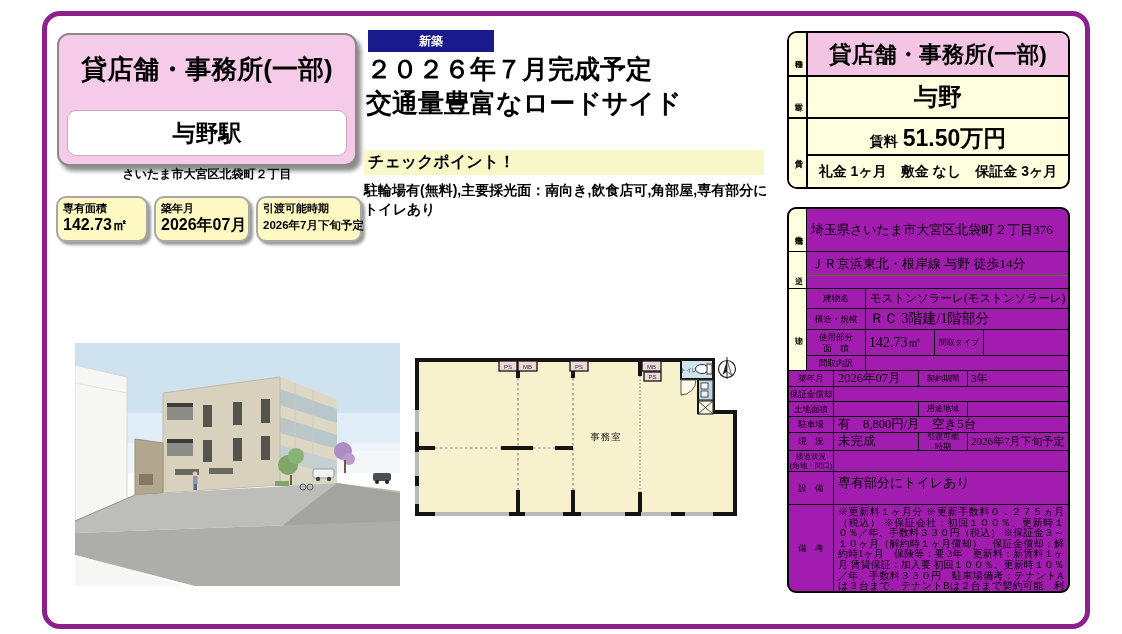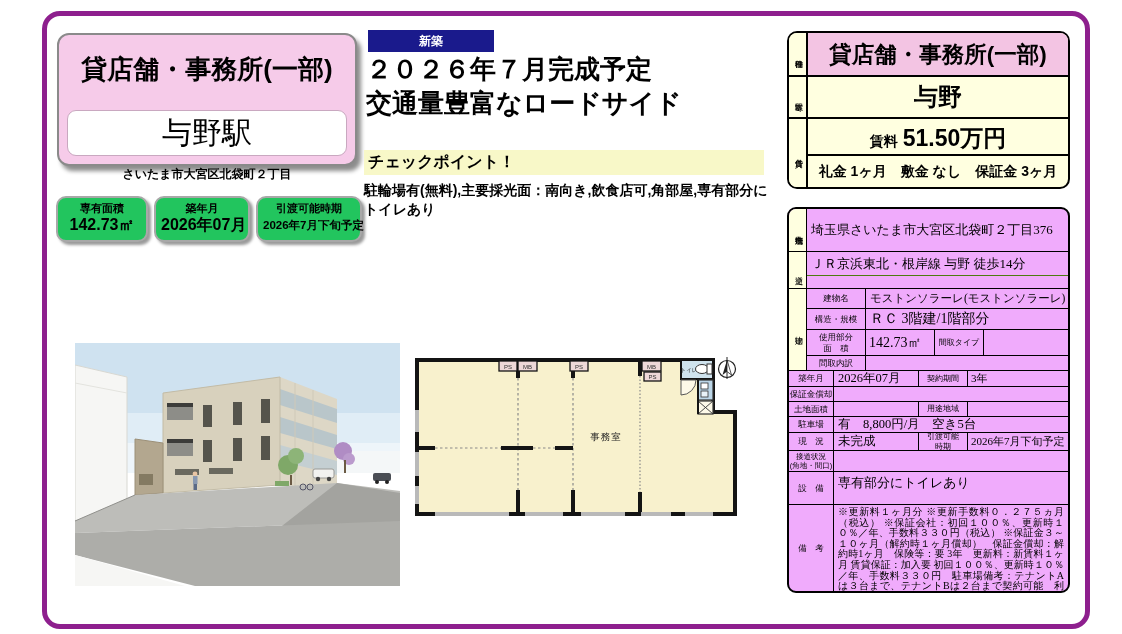--- a/index.html
+++ b/index.html
@@ -8,26 +8,26 @@
   .frame{position:absolute;left:42px;top:11px;width:1038px;height:608px;
          border:5px solid #8e1f8e;border-radius:18px;background:#fff;}
 
   
   .pink-box{position:absolute;left:57px;top:33px;width:300px;height:133px;
             background:#f6cbe9;border:2px solid #8a8a8a;border-radius:12px;
             box-shadow:4px 5px 4px rgba(0,0,0,.45);box-sizing:border-box;}
   .pink-title{font-size:26px;font-weight:bold;text-align:center;margin-top:17px;white-space:nowrap;}
   .station-box{position:absolute;left:8px;right:8px;bottom:8px;height:44px;background:#fff;
                border:1px solid #c9a8c0;border-radius:9px;display:flex;align-items:center;
-               justify-content:center;font-size:30px;font-weight:normal;}
+               justify-content:center;font-size:23px;font-weight:bold;}
   .address{position:absolute;left:47px;top:166px;width:320px;text-align:center;
            font-size:12px;font-weight:bold;}
   .pills{position:absolute;left:56px;top:196px;display:flex;gap:6px;}
-  .pill{background:#22c55e;border:2px solid #a8a8a8;border-radius:10px;
-        box-shadow:3px 3px 3px rgba(0,0,0,.4);text-align:center;
+  .pill{background:#fef9c3;border:2px solid #a8a8a8;border-radius:10px;
+        box-shadow:3px 3px 3px rgba(0,0,0,.4);text-align:left;
         padding:4px 5px 3px 5px;box-sizing:border-box;height:46px;}
   .pill-label{font-size:11px;font-weight:bold;line-height:1.2;}
   .pill-value{font-size:16px;font-weight:bold;line-height:1.3;white-space:nowrap;}
   .pill-value.small{font-size:11.5px;margin-top:3px;}
   .pill1{width:92px}.pill2{width:96px}.pill3{width:106px}
 
   
   .badge{position:absolute;left:368px;top:30px;width:126px;height:22px;background:#1a1a8c;
          color:#fff;font-size:12px;font-weight:bold;display:flex;align-items:center;justify-content:center;}
   .h1a{position:absolute;left:366px;top:52px;font-size:26px;font-weight:bold;white-space:nowrap;}
@@ -49,21 +49,21 @@
   .station-cell{font-size:24px;font-weight:bold;height:40px;}
   .stack{flex:1;display:flex;flex-direction:column;border-radius:12px;}
   .rent-cell{height:37px;border-bottom:2px solid #000;display:flex;align-items:baseline;
              justify-content:center;gap:5px;padding-top:4px;box-sizing:border-box;}
   .rent-lbl{font-size:14px;font-weight:bold;}
   .rent-val{font-size:23px;font-weight:bold;}
   .terms-cell{height:31px;display:flex;align-items:center;justify-content:center;
               font-size:14px;font-weight:bold;white-space:nowrap;}
 
   .t2{position:absolute;left:787px;top:207px;width:283px;border:2px solid #000;border-radius:9px;
-      overflow:hidden;background:#f0abfc;box-sizing:border-box;
+      overflow:hidden;background:#a21caf;box-sizing:border-box;
       font-family:"Liberation Serif",serif;}
   .t2 .r{display:flex;border-bottom:1.5px solid #000;align-items:stretch;}
   .t2 .r:last-child{border-bottom:none;}
   .lab{width:44px;min-width:44px;border-right:1.5px solid #000;display:flex;align-items:center;
        justify-content:center;text-align:center;font-size:8.5px;
        font-family:"Liberation Sans",sans-serif;white-space:pre-line;line-height:1.25;}
   .slab{width:58px;min-width:58px;border-right:1.5px solid #000;display:flex;align-items:center;
         justify-content:center;text-align:center;font-size:8.5px;
         font-family:"Liberation Sans",sans-serif;white-space:pre-line;line-height:1.2;}
   .lab2{width:48px;min-width:48px;border-left:1.5px solid #000;border-right:1.5px solid #000;

